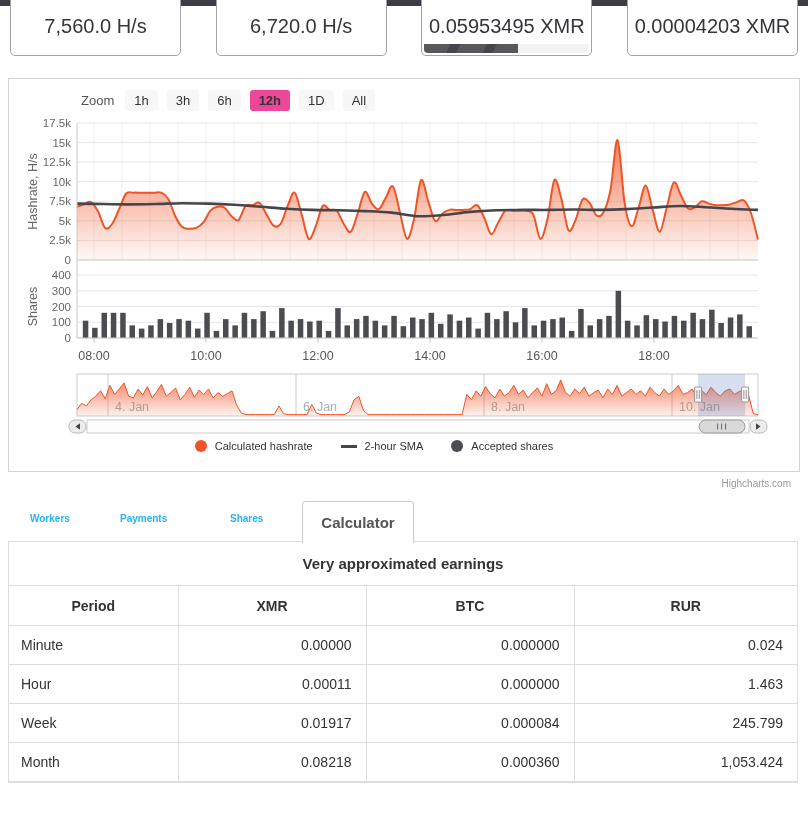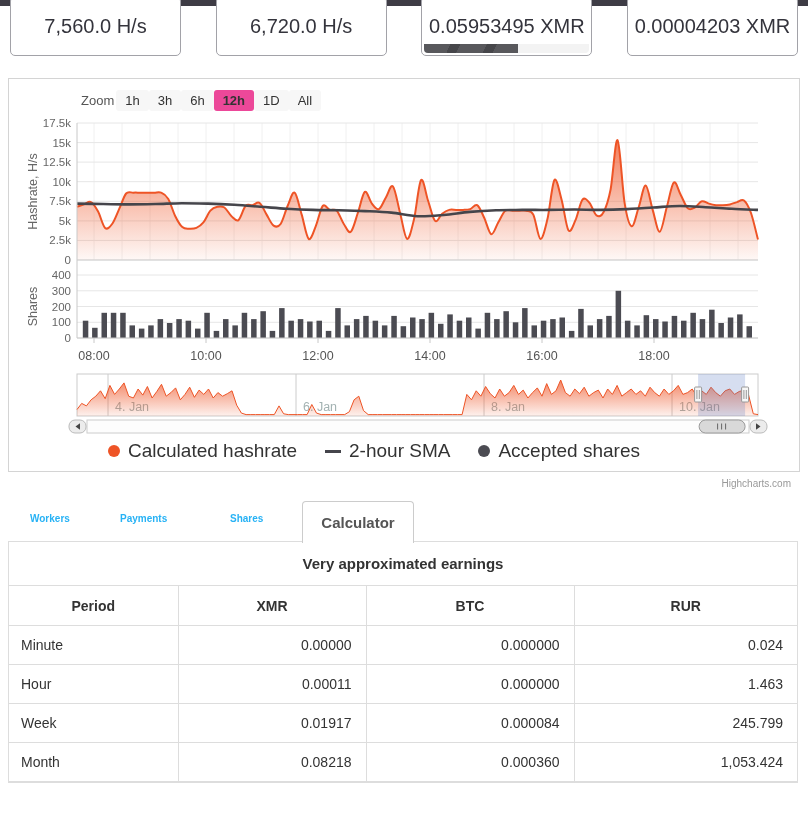--- a/index.html
+++ b/index.html
@@ -15,27 +15,27 @@
   .card{width:171px;height:60px;background:#fff;border:1px solid #a2a2a8;border-radius:5px;
     display:flex;align-items:center;justify-content:center;font-size:20px;color:#34343c;
     position:relative;box-sizing:border-box;}
   .progress{position:absolute;bottom:2px;left:2px;right:2px;height:9px;background:#f3f3f3;
     border-radius:0 0 4px 4px;overflow:hidden;}
   .progress-fill{height:100%;background:repeating-linear-gradient(115deg,#58585c 0 24px,#46464a 24px 33px);}
   
   .chart-panel{position:absolute;top:78px;left:8px;width:790px;height:392px;border:1px solid #d4d4d4;
     background:#fff;box-sizing:content-box;}
   #chart-svg{position:absolute;top:0;left:0;}
-  .zoomrow{position:absolute;top:11px;left:72px;display:flex;align-items:center;z-index:2;}
+  .zoomrow{position:absolute;top:11px;left:72px;display:flex;gap:9px;align-items:center;z-index:2;}
   .zoom-label{font-size:13px;color:#555;margin-right:2px;}
   .zbtn{background:#f7f7f7;border:none;padding:3px 9px;font-size:13px;color:#333;border-radius:3px;
     font-family:inherit;cursor:pointer;}
   .zbtn.active{background:#ec4899;font-weight:bold;}
   .legend{position:absolute;left:0;right:60px;top:361px;display:flex;justify-content:center;gap:28px;
-    align-items:center;font-size:19px;color:#333;z-index:2;text-align:center;}
+    align-items:center;font-size:11px;color:#333;z-index:2;text-align:center;}
   .legend-item{display:flex;align-items:center;gap:8px;}
   .lg-dot{width:12px;height:12px;border-radius:50%;display:inline-block;}
   .lg-line{width:16px;height:3px;display:inline-block;}
   .credit{position:absolute;right:8px;top:375px;font-size:10px;color:#999;margin-top:24px;}
   
   .tabs{position:absolute;top:501px;left:8px;right:8px;height:40px;z-index:2;}
   .tab-link{position:absolute;top:12px;font-size:10px;font-weight:bold;color:#27b2f5;cursor:pointer;}
   .tab-workers{left:22px;}
   .tab-payments{left:112px;}
   .tab-shares{left:222px;}

